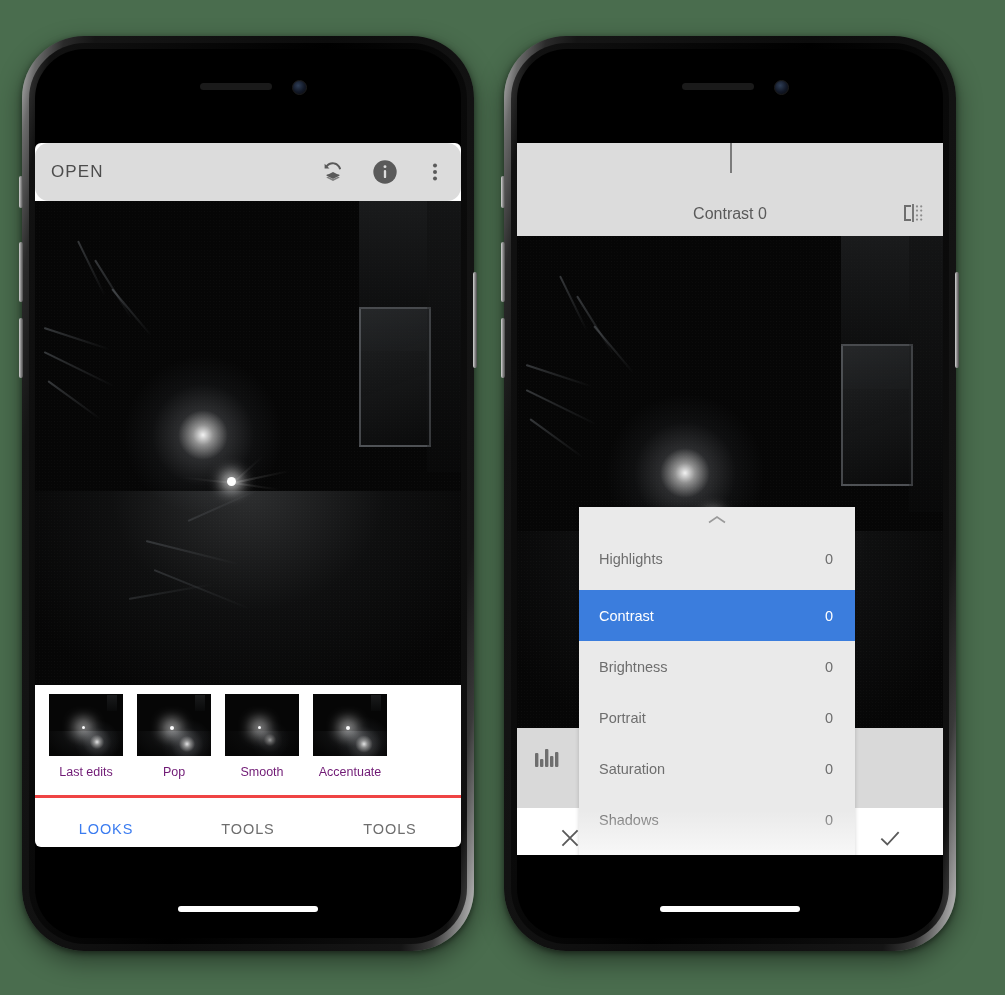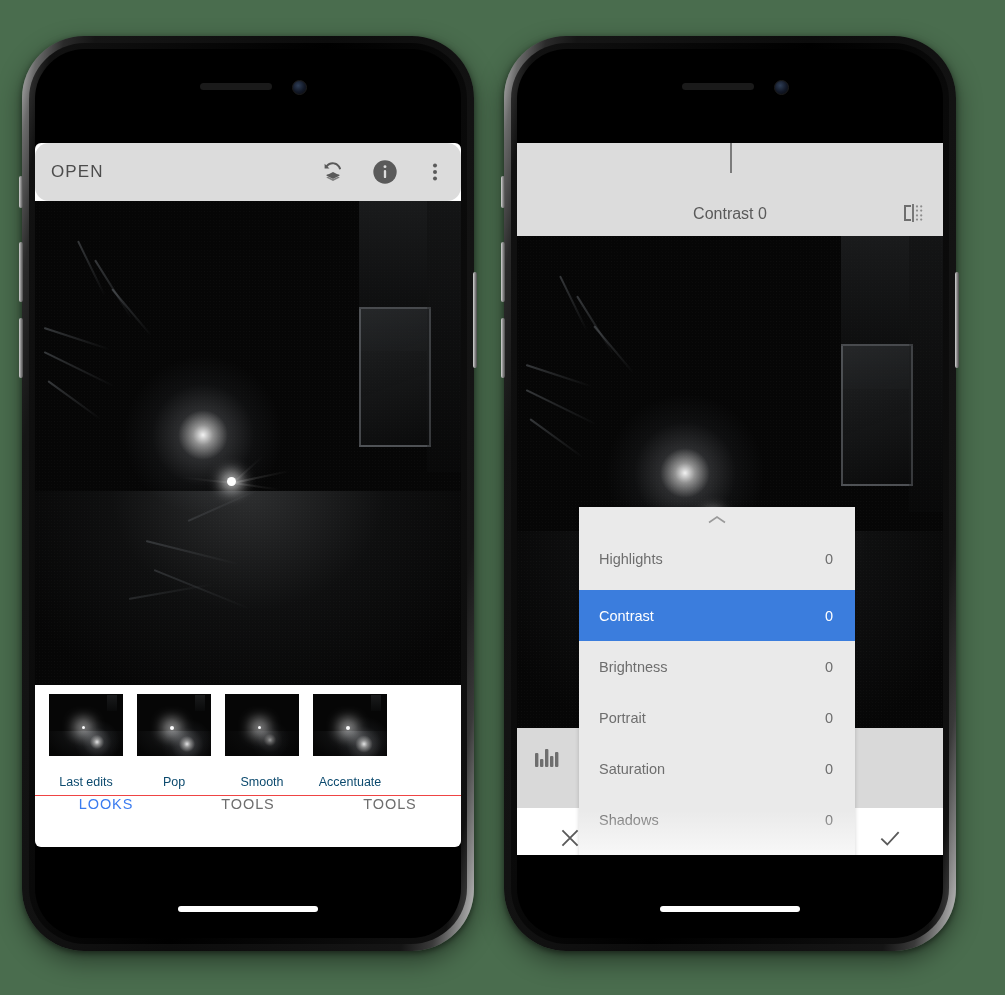--- a/index.html
+++ b/index.html
@@ -125,26 +125,26 @@
     background: #fff; padding: 9px 0 0 0;
     display: flex; align-items: flex-start; overflow: hidden; height: 101px;
   }
   .look { width: 74px; flex: 0 0 74px; margin-left: 14px; }
   .look:first-child { margin-left: 14px; }
   .look-thumb {
     width: 74px; height: 62px; position: relative; overflow: hidden;
     background: #090909;
   }
   .look-label {
-    margin-top: 19px; text-align: center; font-size: 12.5px; color: #0c4a6e;
+    margin-top: 9px; text-align: center; font-size: 12.5px; color: #701a75;
     white-space: nowrap;
   }
   .tabbar {
-    height: 61px; border-top: 1px solid #ef4444;
-    display: flex; align-items: flex-start;
+    height: 61px; border-top: 3px solid #ef4444;
+    display: flex; align-items: center;
   }
   .tab {
     flex: 1; text-align: center; font-size: 14.5px; letter-spacing: 0.9px; color: #6e6e6e;
   }
   .tab.active { color: #3b7cf0; }
 
   
   .app2 { top: 94px; height: 712px; }
   .topbar2 {
     position: relative; height: 80px; background: #dcdcdc;

